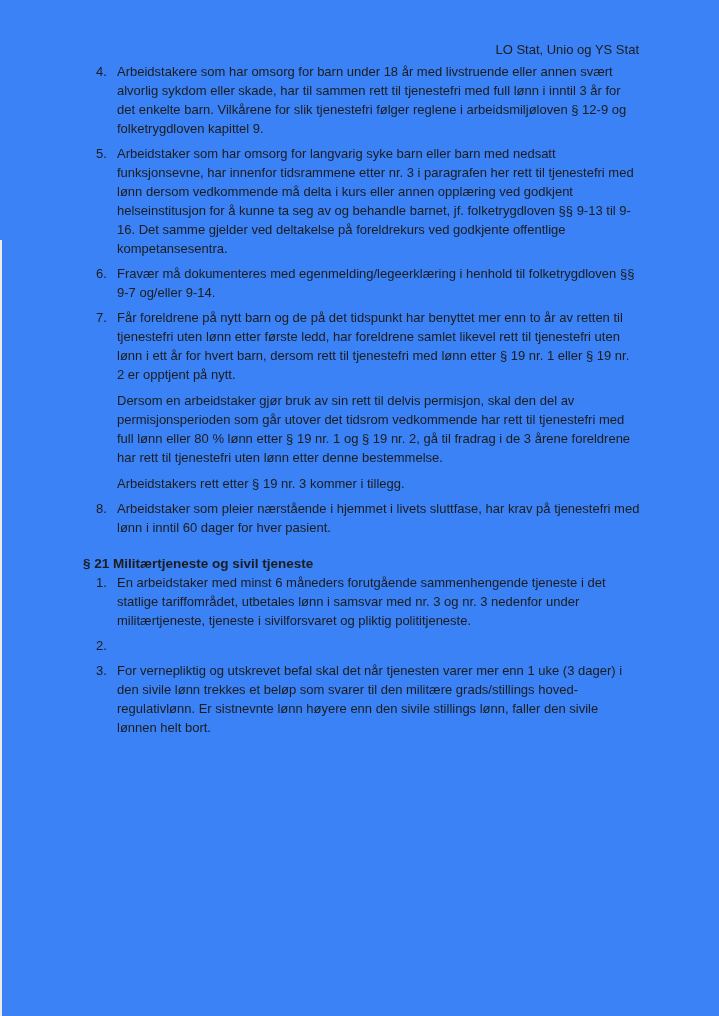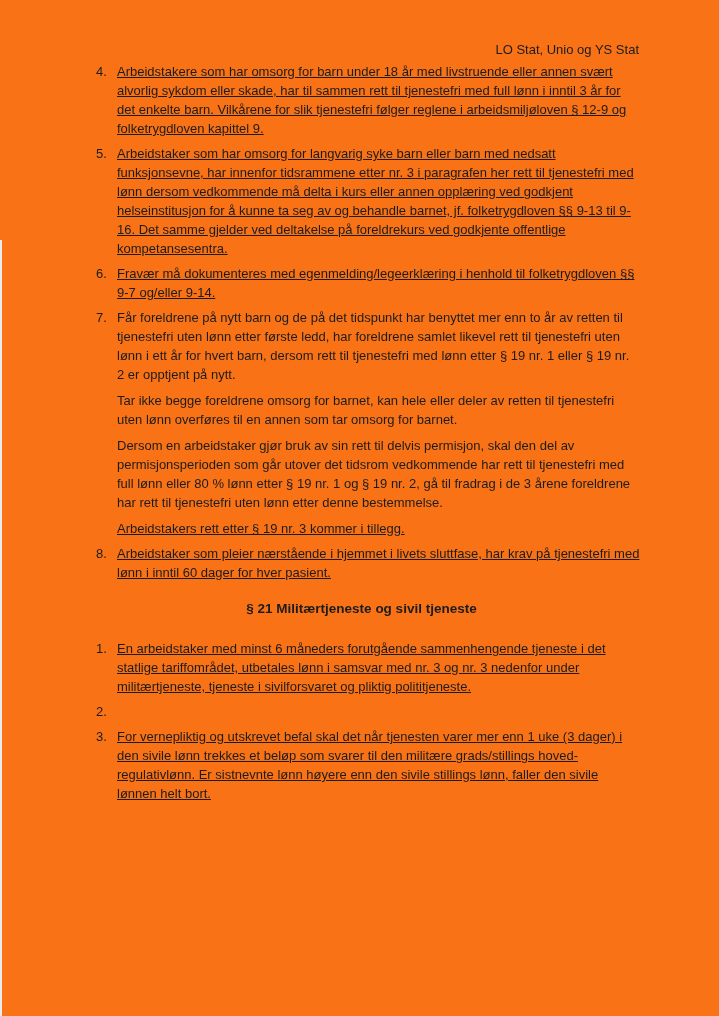--- a/index.html
+++ b/index.html
@@ -4,21 +4,21 @@
 <style>
   html, body {
     margin: 0;
     padding: 0;
     background: #ffffff;
   }
   .page {
     position: relative;
     width: 719px;
     height: 1016px;
-    background: #f97316;
+    background: #3b82f6;
     overflow: hidden;
     font-family: "Liberation Sans", "DejaVu Sans", sans-serif;
     color: #1c1c1c;
     font-size: 13px;
     line-height: 19px;
   }
   
   .scan-edge {
     position: absolute;
     left: 0;
@@ -52,27 +52,25 @@
   }
   .li .body {
     flex: 1;
     min-width: 0;
   }
   .li .body p {
     margin: 0 0 7px 0;
   }
   .li .body p:last-child {
     margin-bottom: 0;
-    text-decoration: underline;
   }
   .section-heading {
     font-weight: bold;
     font-size: 13.5px;
-    margin: 17px 0 21px 0;
-    text-align: center;
+    margin: 17px 0 0 0;
   }
 </style>
 </head>
 <body>
 
 <div class="page">
   <div class="scan-edge"></div>
 
   <div class="header-right">LO Stat, Unio og YS Stat</div>
 
@@ -96,21 +94,20 @@
       <div class="num">6.</div>
       <div class="body">
         <p>Fravær må dokumenteres med egenmelding/legeerklæring i henhold til folketrygdloven §§ 9-7 og/eller 9-14.</p>
       </div>
     </div>
 
     <div class="li">
       <div class="num">7.</div>
       <div class="body">
         <p>Får foreldrene på nytt barn og de på det tidspunkt har benyttet mer enn to år av retten til tjenestefri uten lønn etter første ledd, har foreldrene samlet likevel rett til tjenestefri uten lønn i ett år for hvert barn, dersom rett til tjenestefri med lønn etter § 19 nr. 1 eller § 19 nr. 2 er opptjent på nytt.</p>
-        <p>Tar ikke begge foreldrene omsorg for barnet, kan hele eller deler av retten til tjenestefri uten lønn overføres til en annen som tar omsorg for barnet.</p>
         <p>Dersom en arbeidstaker gjør bruk av sin rett til delvis permisjon, skal den del av permisjonsperioden som går utover det tidsrom vedkommende har rett til tjenestefri med full lønn eller 80 % lønn etter § 19 nr. 1 og § 19 nr. 2, gå til fradrag i de 3 årene foreldrene har rett til tjenestefri uten lønn etter denne bestemmelse.</p>
         <p>Arbeidstakers rett etter § 19 nr. 3 kommer i tillegg.</p>
       </div>
     </div>
 
     <div class="li">
       <div class="num">8.</div>
       <div class="body">
         <p>Arbeidstaker som pleier nærstående i hjemmet i livets sluttfase, har krav på tjenestefri med lønn i inntil 60 dager for hver pasient.</p>
       </div>

